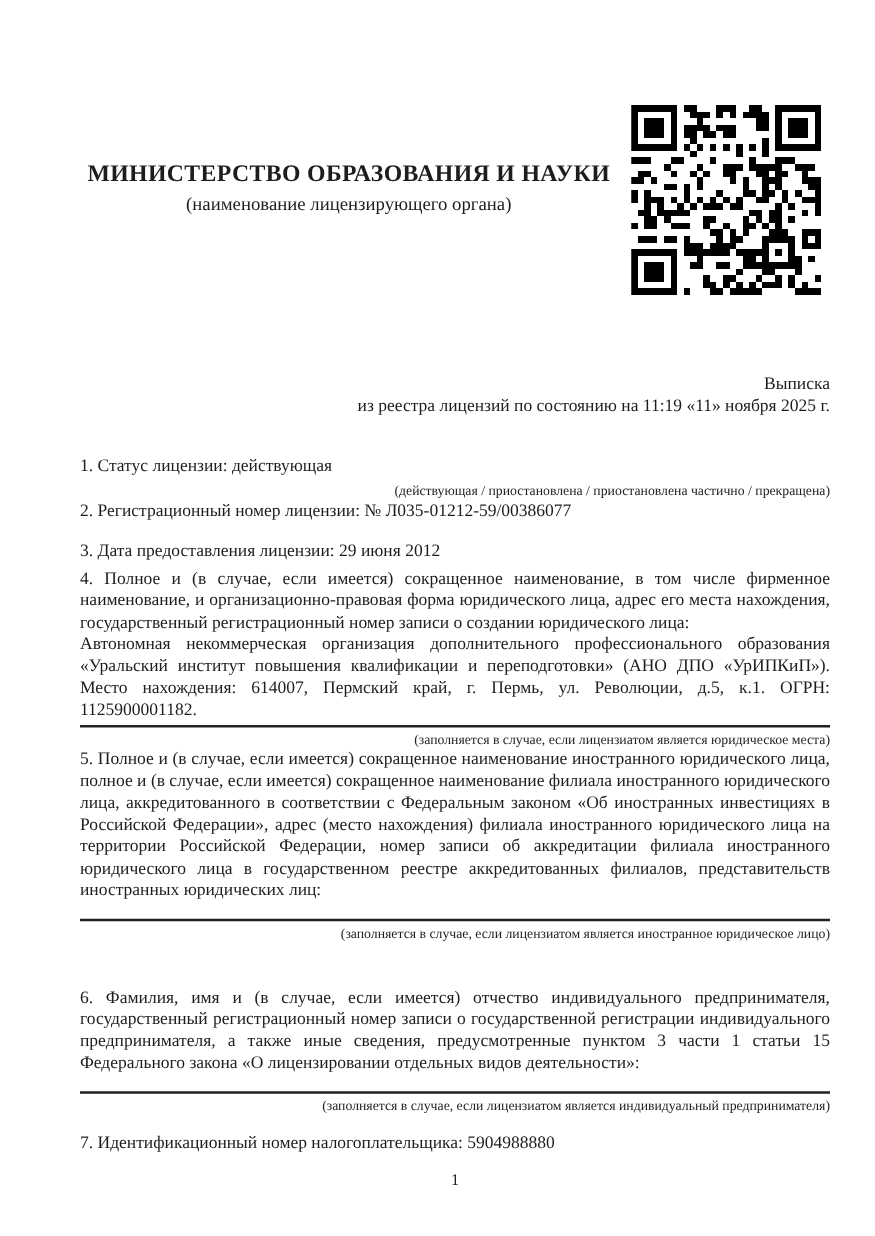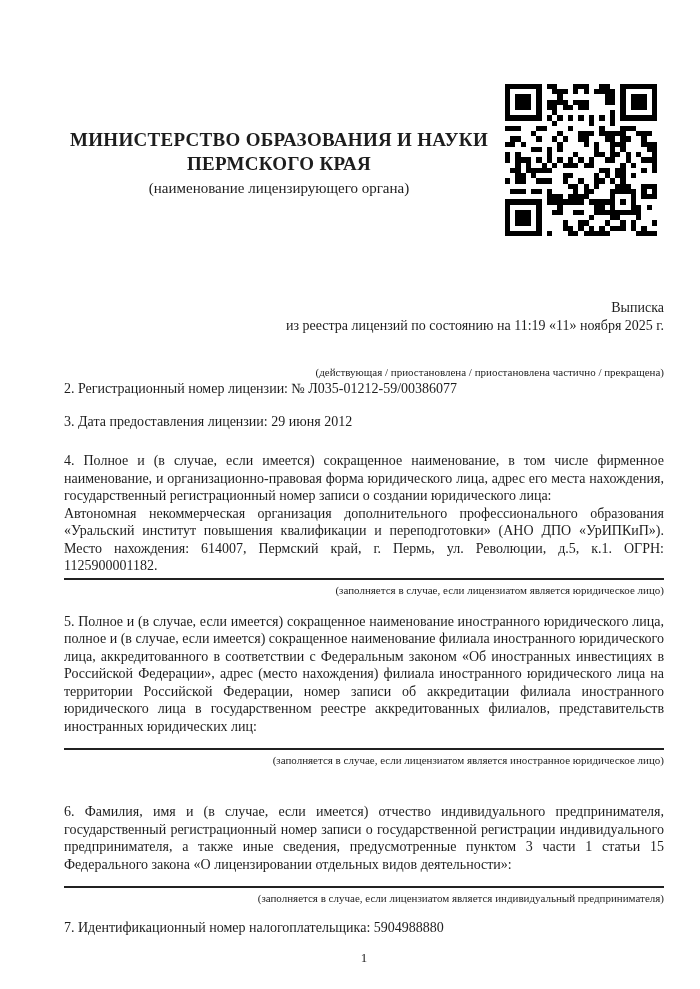--- a/index.html
+++ b/index.html
@@ -18,34 +18,33 @@
   .body{position:absolute;left:64px;top:299px;width:600px;font-size:14px;line-height:17.5px;}
   .doc-title{text-align:right;}
   .item-text,.item-value{text-align:left;}
   .justify .item-text,.justify .item-value{text-align:justify;}
   .item-caption{font-size:11px;line-height:14px;text-align:right;margin-top:3px;}
   .rule{border-top:2px solid #212121;margin-top:3px;height:0;}
   .rule.gap{margin-top:13px;}
   .i1{margin-top:31px;}
   .i2{margin-top:1px;}
   .i3{margin-top:15px;}
-  .i4{margin-top:22px;}
-  .i5{margin-top:16px;}
+  .i4{margin-top:4px;}
+  .i5{margin-top:0;}
   .i6{margin-top:36px;}
   .i7{margin-top:14px;}
   .page-number{margin-top:13px;text-align:center;font-size:13px;line-height:16px;}
 </style>
 </head>
 <body>
 
 <div class="page">
 
   <div class="ministry">
     <div class="ministry-line">МИНИСТЕРСТВО ОБРАЗОВАНИЯ И НАУКИ</div>
-    <div class="ministry-line">ПЕРМСКОГО КРАЯ</div>
     <div class="ministry-caption">(наименование лицензирующего органа)</div>
   </div>
 
   <div class="qr" id="qr">
       <svg viewBox="0 0 29 29" xmlns="http://www.w3.org/2000/svg" fill="#000">
         <rect x="0" y="0" width="1" height="1"></rect>
         <rect x="1" y="0" width="1" height="1"></rect>
         <rect x="2" y="0" width="1" height="1"></rect>
         <rect x="3" y="0" width="1" height="1"></rect>
         <rect x="4" y="0" width="1" height="1"></rect>
@@ -428,36 +427,37 @@
     </div>
 
   <div class="body">
 
     <div class="doc-title">
       <div>Выписка</div>
       <div>из реестра лицензий по состоянию на 11:19 «11» ноября 2025 г.</div>
     </div>
 
     <div class="item i1">
+      <div class="item-text">1. Статус лицензии: действующая</div>
       <div class="item-caption">(действующая / приостановлена / приостановлена частично / прекращена)</div>
     </div>
 
     <div class="item i2">
       <div class="item-text">2. Регистрационный номер лицензии: № Л035-01212-59/00386077</div>
     </div>
 
     <div class="item i3">
       <div class="item-text">3. Дата предоставления лицензии: 29 июня 2012</div>
     </div>
 
     <div class="item i4 justify">
       <div class="item-text">4. Полное и (в случае, если имеется) сокращенное наименование, в том числе фирменное наименование, и организационно-правовая форма юридического лица, адрес его места нахождения, государственный регистрационный номер записи о создании юридического лица:</div>
       <div class="item-value">Автономная некоммерческая организация дополнительного профессионального образования «Уральский институт повышения квалификации и переподготовки» (АНО ДПО «УрИПКиП»). Место нахождения: 614007, Пермский край, г. Пермь, ул. Революции, д.5, к.1. ОГРН: 1125900001182.</div>
       <div class="rule"></div>
-      <div class="item-caption">(заполняется в случае, если лицензиатом является юридическое лицо)</div>
+      <div class="item-caption">(заполняется в случае, если лицензиатом является юридическое места)</div>
     </div>
 
     <div class="item i5 justify">
       <div class="item-text">5. Полное и (в случае, если имеется) сокращенное наименование иностранного юридического лица, полное и (в случае, если имеется) сокращенное наименование филиала иностранного юридического лица, аккредитованного в соответствии с Федеральным законом «Об иностранных инвестициях в Российской Федерации», адрес (место нахождения) филиала иностранного юридического лица на территории Российской Федерации, номер записи об аккредитации филиала иностранного юридического лица в государственном реестре аккредитованных филиалов, представительств иностранных юридических лиц:</div>
       <div class="rule gap"></div>
       <div class="item-caption">(заполняется в случае, если лицензиатом является иностранное юридическое лицо)</div>
     </div>
 
     <div class="item i6 justify">
       <div class="item-text">6. Фамилия, имя и (в случае, если имеется) отчество индивидуального предпринимателя, государственный регистрационный номер записи о государственной регистрации индивидуального предпринимателя, а также иные сведения, предусмотренные пунктом 3 части 1 статьи 15 Федерального закона «О лицензировании отдельных видов деятельности»:</div>

